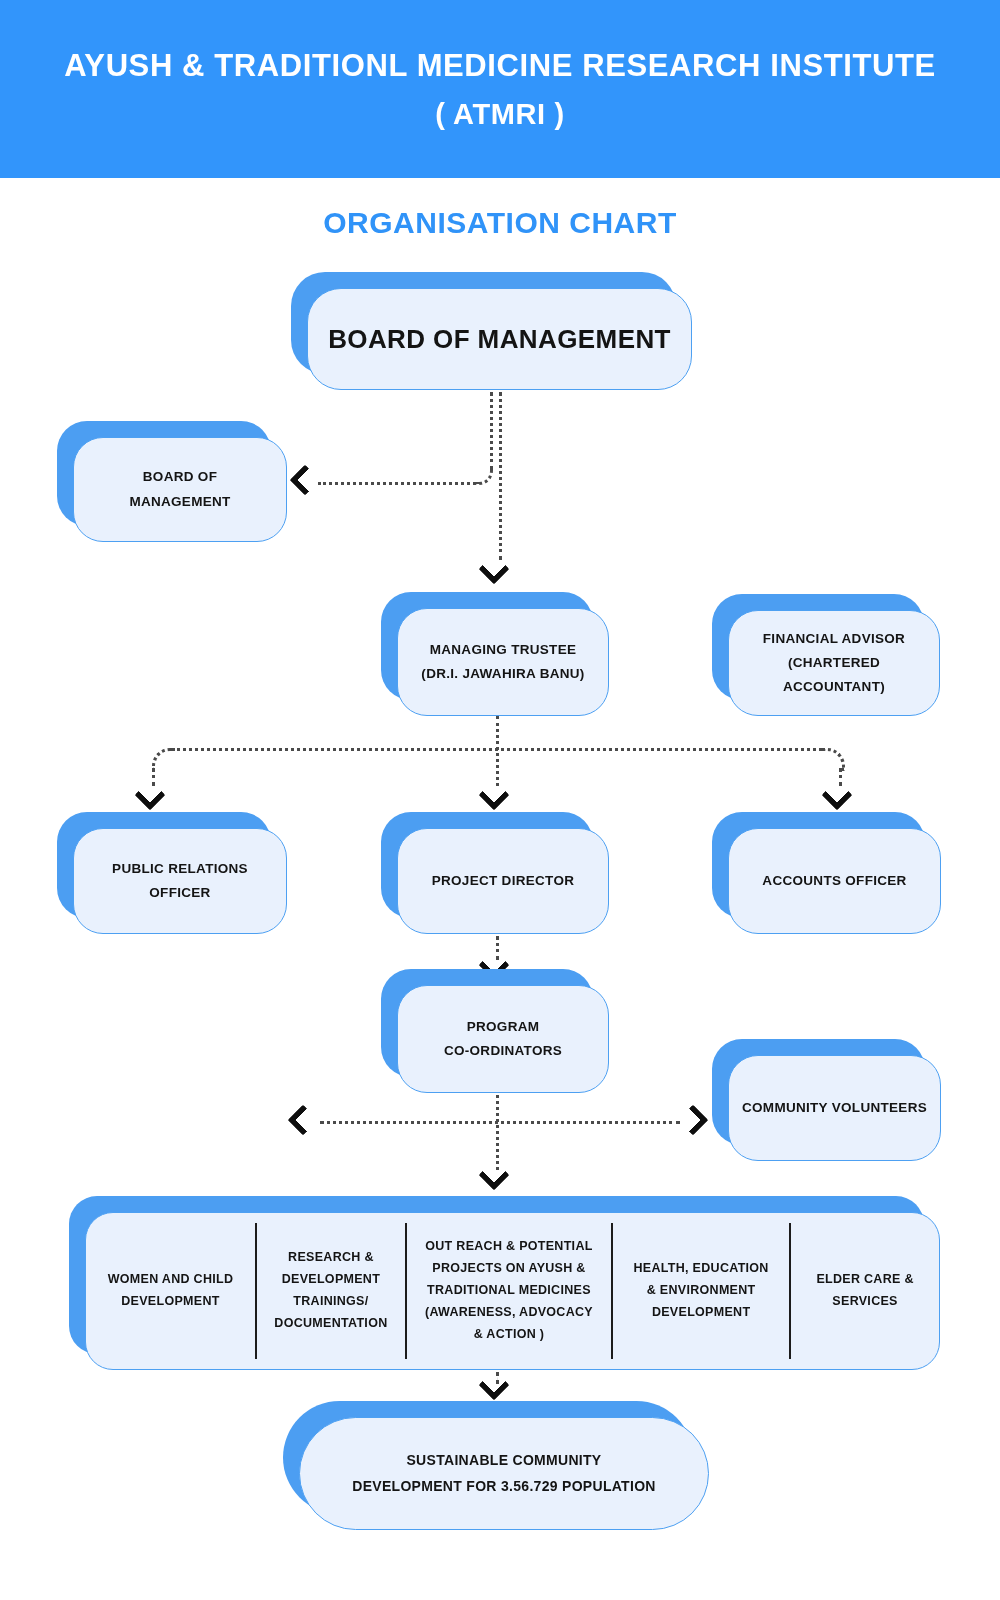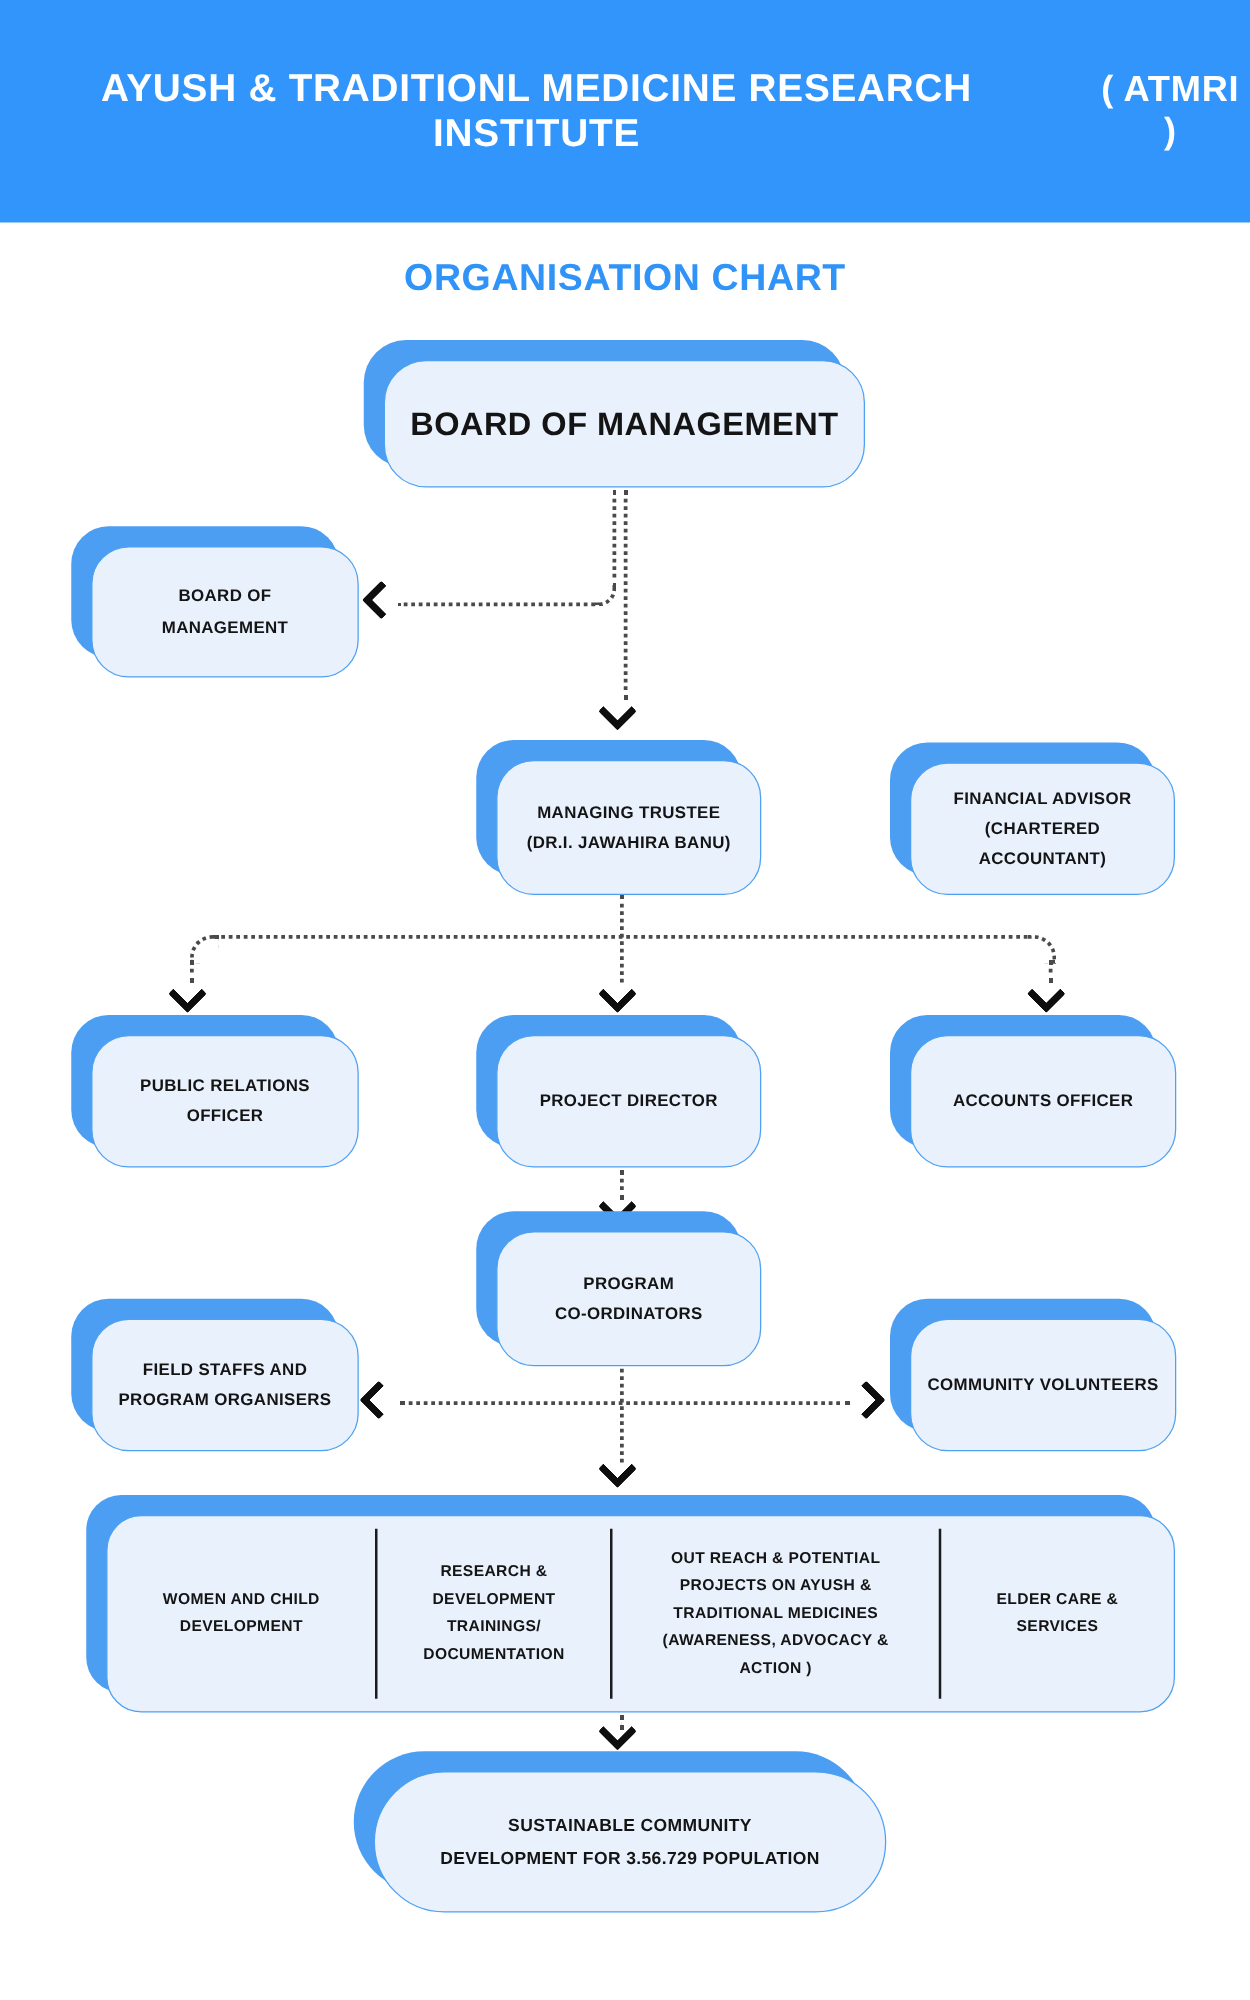--- a/index.html
+++ b/index.html
@@ -7,21 +7,21 @@
     --title-blue:#3093f8; --ink:#141414; --dot:#4a4a4a; --arrow:#0e0e0e;
   }
   html,body{margin:0;padding:0;background:#ffffff;}
   .stage{
     position:relative; width:1000px; height:1600px; overflow:hidden;
     background:#ffffff; font-family:"Liberation Sans", sans-serif;
   }
   
   .banner{
     position:absolute; left:0; top:0; width:1000px; height:178px;
-    background:var(--banner); color:#fff; display:flex; flex-direction:row;
+    background:var(--banner); color:#fff; display:flex; flex-direction:column;
     align-items:center; justify-content:center; gap:14px; text-align:center;
   }
   .banner .t1{font-size:31px; font-weight:800; letter-spacing:.6px;}
   .banner .t2{font-size:29px; font-weight:800; letter-spacing:.6px;}
   .page-title{
     position:absolute; left:0; top:206px; width:1000px; text-align:center;
     color:var(--title-blue); font-size:30px; font-weight:800; letter-spacing:.5px;
   }
   
   .node{position:absolute;}
@@ -156,40 +156,34 @@
       <div class="line">CO-ORDINATORS</div>
     </div>
   </div>
 
   <span class="dotv" style="left:496px;top:1095px;height:75px;"></span>
   <span class="doth" style="left:320px;top:1121px;width:360px;"></span>
   <span class="chev left" style="left:292px;top:1109px;"></span>
   <span class="chev right" style="left:682px;top:1109px;"></span>
   <span class="chev down" style="left:483px;top:1164px;"></span>
 
-  <div class="node" style="left:73px;top:1055px;width:214px;height:106px;">
-    <div class="shadow"></div>
-    <div class="body">
-      <div class="line">FIELD STAFFS AND</div>
-      <div class="line">PROGRAM ORGANISERS</div>
-    </div>
-  </div>
   <div class="node" style="left:728px;top:1055px;width:213px;height:106px;">
     <div class="shadow"></div>
     <div class="body">
       <div class="line">COMMUNITY VOLUNTEERS</div>
     </div>
   </div>
 
   <div class="node dept" style="left:85px;top:1212px;width:855px;height:158px;">
     <div class="shadow"></div>
     <div class="body">
       <div class="col c1">WOMEN AND CHILD DEVELOPMENT</div>
       <div class="col c2">RESEARCH &amp; DEVELOPMENT TRAININGS/ DOCUMENTATION</div>
       <div class="col c3">OUT REACH &amp; POTENTIAL PROJECTS ON AYUSH &amp; TRADITIONAL MEDICINES (AWARENESS, ADVOCACY &amp; ACTION )</div>
+      <div class="col c4">HEALTH, EDUCATION &amp; ENVIRONMENT DEVELOPMENT</div>
       <div class="col c5">ELDER CARE &amp; SERVICES</div>
     </div>
   </div>
 
   <span class="dotv" style="left:496px;top:1372px;height:12px;"></span>
   <span class="chev down" style="left:483px;top:1374px;"></span>
 
   <div class="node pill" style="left:299px;top:1417px;width:410px;height:113px;">
     <div class="shadow"></div>
     <div class="body">

